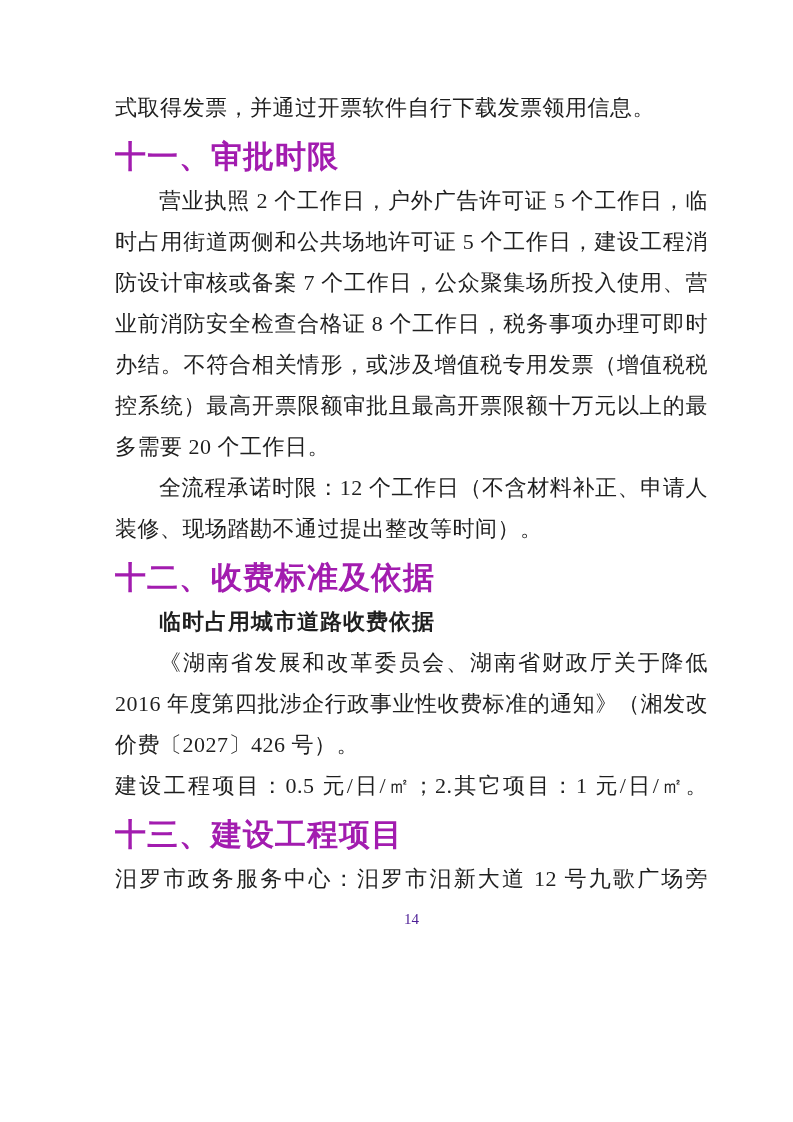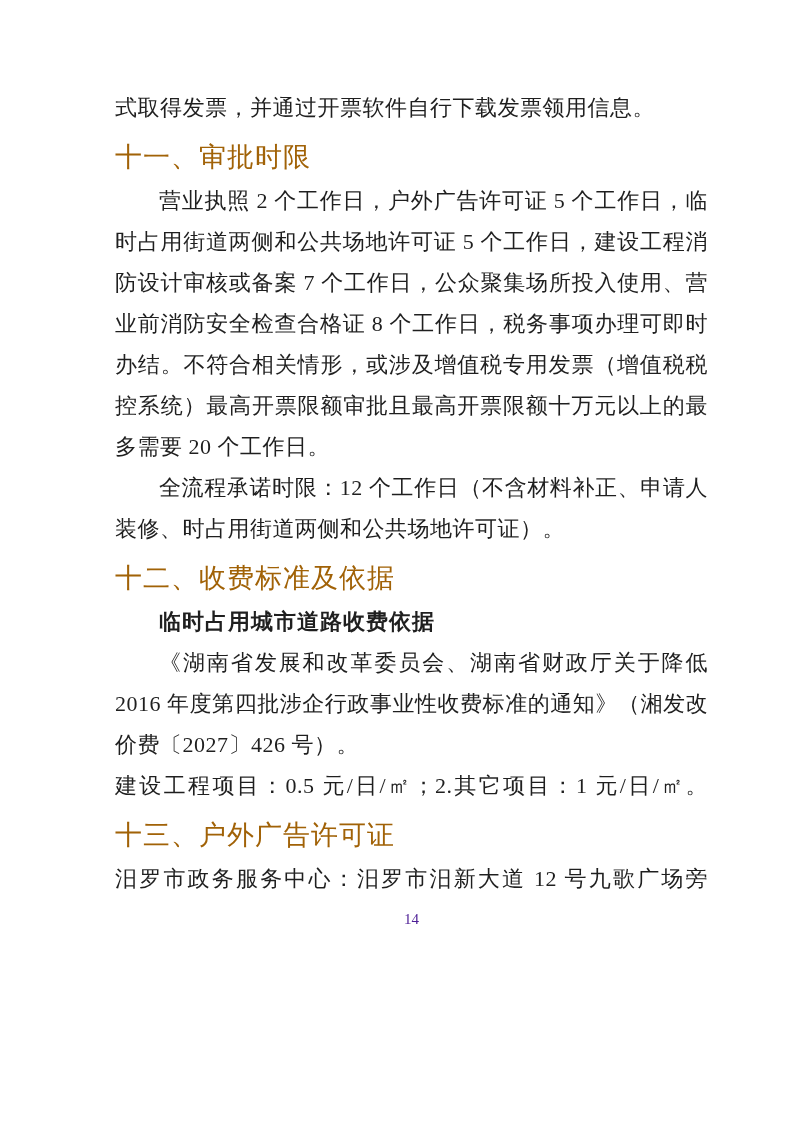--- a/index.html
+++ b/index.html
@@ -34,27 +34,27 @@
     text-align-last: justify;
     white-space: normal;
     overflow: hidden;
   }
   .subheading {
     font-weight: 700;
     letter-spacing: 1px;
   }
   .heading {
     font-family: "Liberation Sans", "DejaVu Sans", sans-serif;
-    font-weight: 400;
-    font-size: 27px;
+    font-weight: 700;
+    font-size: 31px;
     line-height: 46px;
     height: 46px;
     margin-top: 6px;
     letter-spacing: 1px;
-    color: #a16207;
+    color: #a21caf;
     white-space: nowrap;
   }
   .page-number {
     margin-top: 10px;
     text-align: center;
     font-size: 15px;
     line-height: 20px;
     color: #4c1d95;
     font-family: "Liberation Serif", "DejaVu Serif", serif;
   }
@@ -67,24 +67,24 @@
       <div class="line">式取得发票，并通过开票软件自行下载发票领用信息。</div>
       <div class="heading">十一、审批时限</div>
       <div class="line indent justify">营业执照 2 个工作日，户外广告许可证 5 个工作日，临</div>
       <div class="line justify">时占用街道两侧和公共场地许可证 5 个工作日，建设工程消</div>
       <div class="line justify">防设计审核或备案 7 个工作日，公众聚集场所投入使用、营</div>
       <div class="line justify">业前消防安全检查合格证 8 个工作日，税务事项办理可即时</div>
       <div class="line justify">办结。不符合相关情形，或涉及增值税专用发票（增值税税</div>
       <div class="line justify">控系统）最高开票限额审批且最高开票限额十万元以上的最</div>
       <div class="line">多需要 20 个工作日。</div>
       <div class="line indent justify">全流程承诺时限：12 个工作日（不含材料补正、申请人</div>
-      <div class="line">装修、时占用街道两侧和公共场地许可证）。</div>
+      <div class="line">装修、现场踏勘不通过提出整改等时间）。</div>
       <div class="heading">十二、收费标准及依据</div>
       <div class="line subheading indent">临时占用城市道路收费依据</div>
       <div class="line indent justify">《湖南省发展和改革委员会、湖南省财政厅关于降低</div>
       <div class="line justify">2016 年度第四批涉企行政事业性收费标准的通知》（湘发改</div>
       <div class="line">价费〔2027〕426 号）。</div>
       <div class="line justify">建设工程项目：0.5 元/日/㎡；2.其它项目：1 元/日/㎡。</div>
-      <div class="heading">十三、户外广告许可证</div>
+      <div class="heading">十三、建设工程项目</div>
       <div class="line justify">汨罗市政务服务中心：汨罗市汨新大道 12 号九歌广场旁（乘</div>
     </div>
   <div class="page-number">14</div>
 </div>
 
 </body></html>

